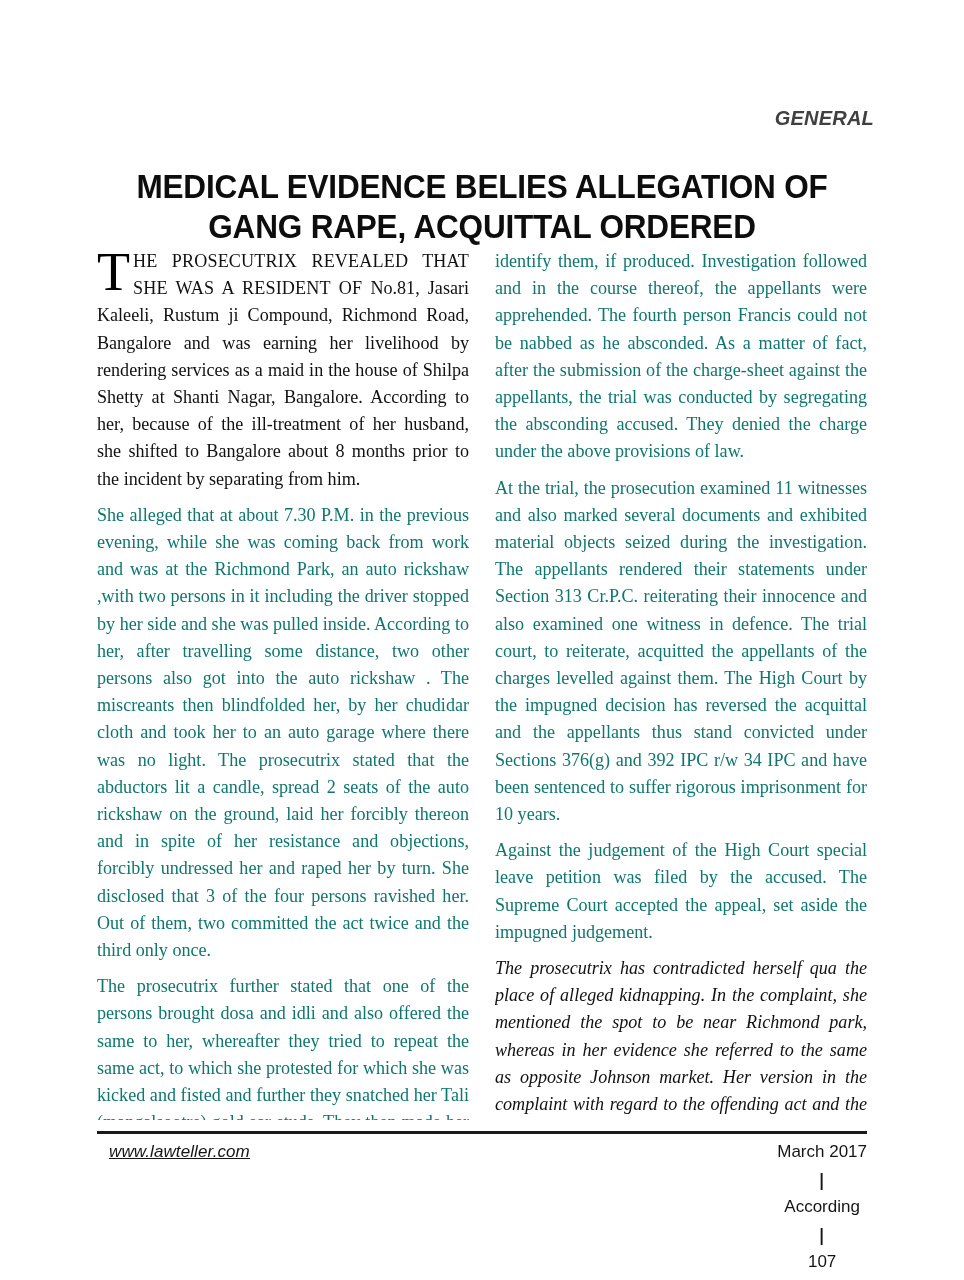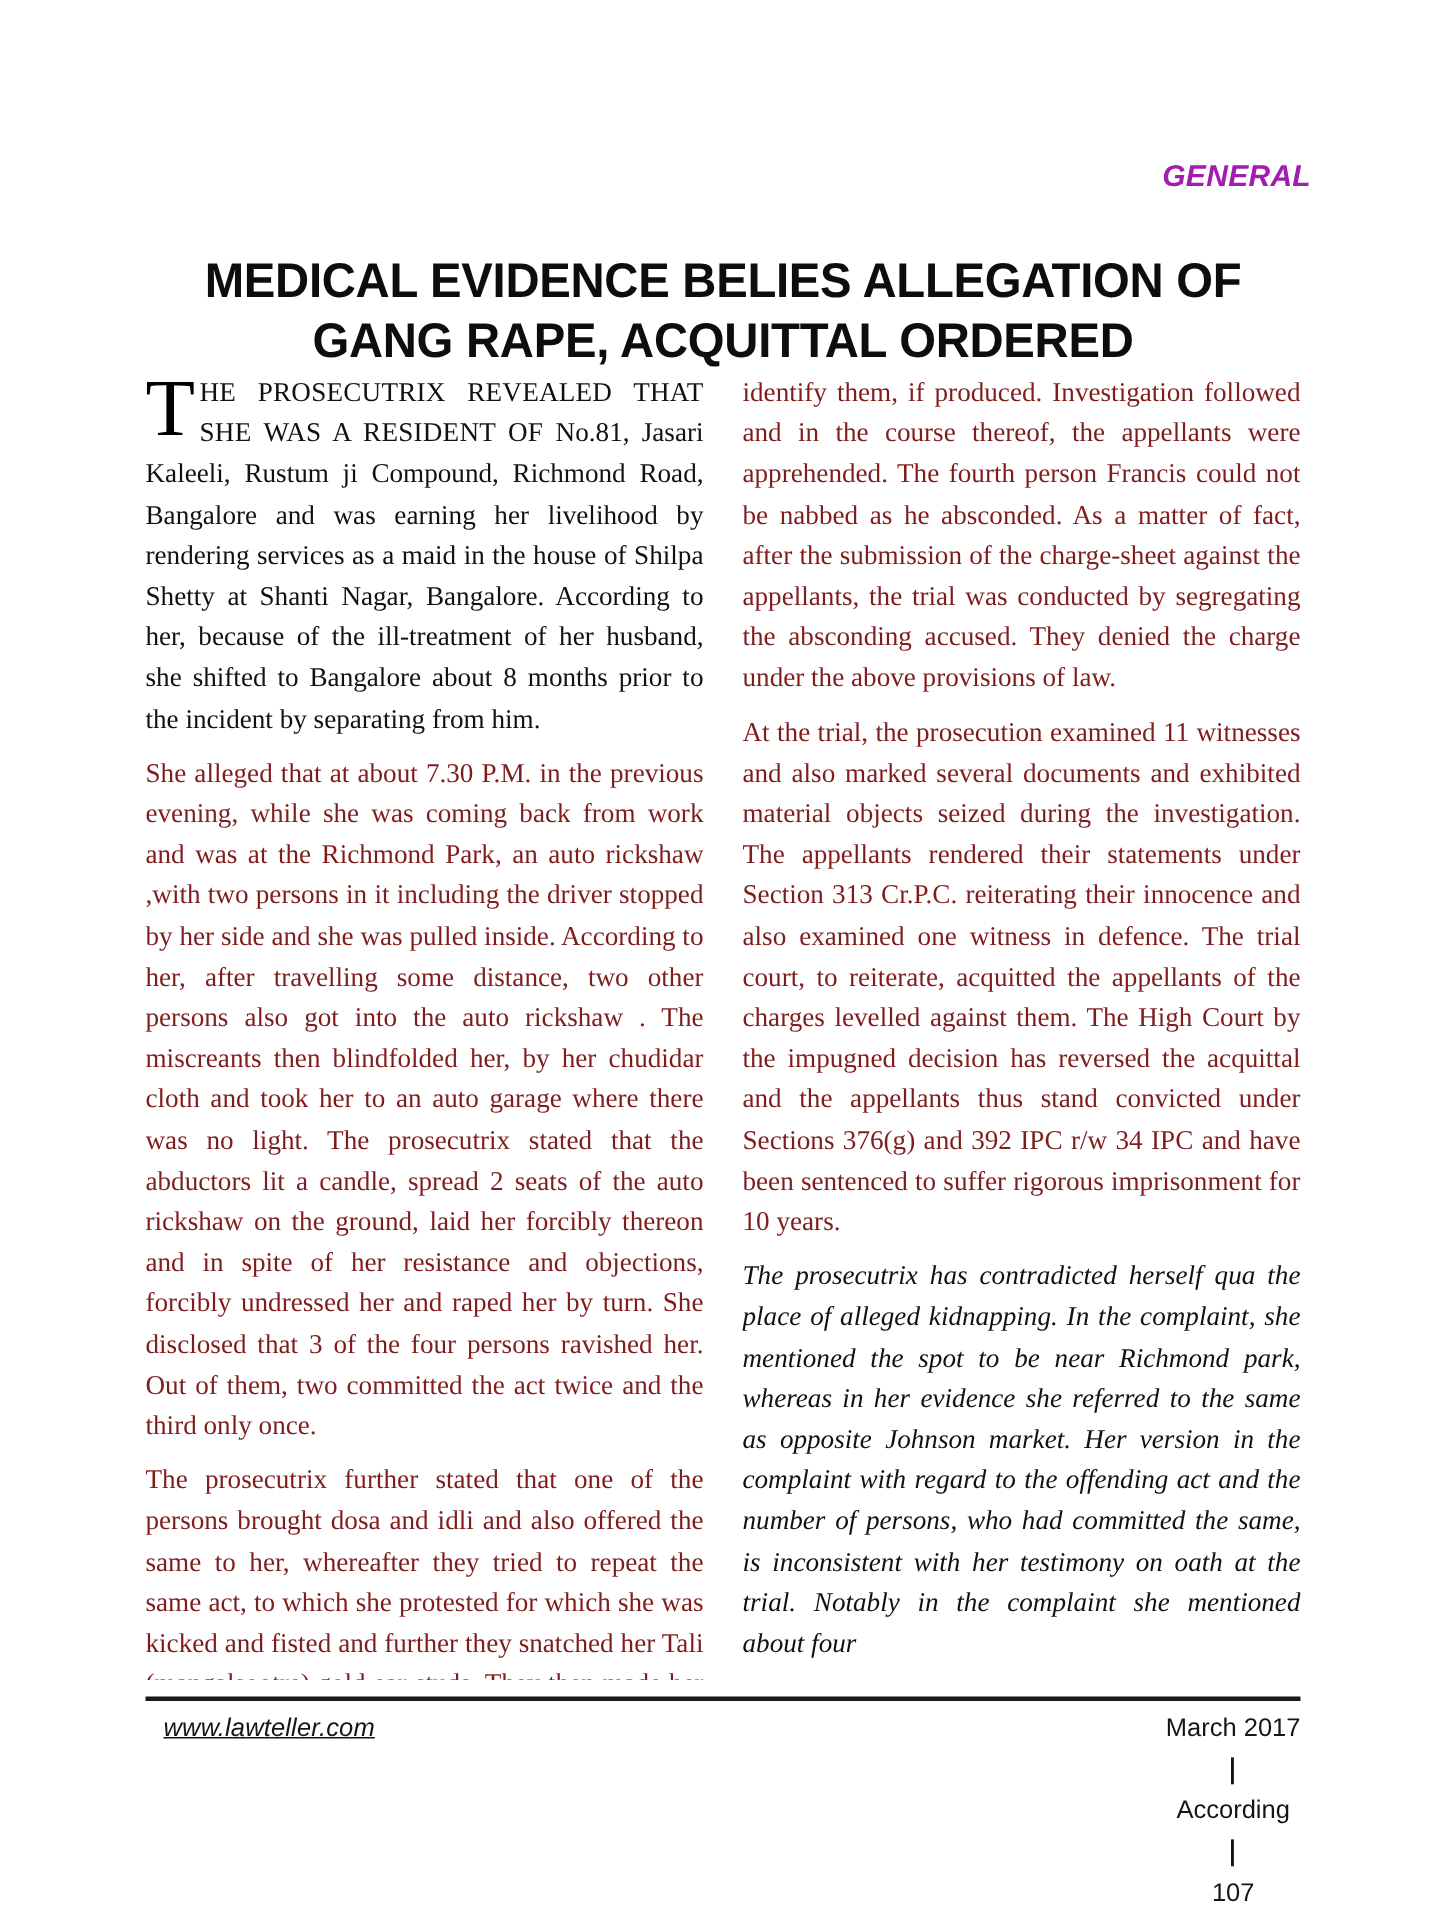--- a/index.html
+++ b/index.html
@@ -28,21 +28,21 @@
   
   .kicker {
     position: absolute;
     right: 90px;
     top: 107px;
     font-family: "Liberation Sans", "DejaVu Sans", sans-serif;
     font-weight: bold;
     font-style: italic;
     font-size: 20px;
     letter-spacing: 0.2px;
-    color: #a21caf;
+    color: #404040;
     text-align: right;
   }
 
   .article-title {
     position: absolute;
     left: 100px;
     top: 145px;
     width: 764px;
     text-align: center;
     font-family: "Liberation Sans", "DejaVu Sans", sans-serif;
@@ -74,21 +74,21 @@
   .col-left  { left: 0; }
   .col-right { left: 398px; }
 
   p.body {
     margin: 0 0 9px 0;
     font-size: 18.1px;
     line-height: 27.2px;
     text-align: justify;
     text-justify: inter-word;
     hyphens: none;
-    color: #7f1d1d;
+    color: #0f766e;
   }
 
   
   p.dropcap-para {
     margin: 0 0 9px 0;
     font-size: 18.1px;
     line-height: 27.2px;
     text-align: justify;
     color: #111111;
   }
@@ -205,20 +205,21 @@
       <p class="body">The prosecutrix further stated that one of the persons brought dosa and idli and also offered the same to her, whereafter they tried to repeat the same act, to which she protested for which she was kicked and fisted and further they snatched her  Tali (mangalsootre) gold ear-studs. They then made her to wear her clothes, brought her in the auto rickshaw to a vacant place and discarded her. According to her, these violators were addressing each other as Raju, Venu, Parkash and Francis and claimed that she could</p>
 
     </div>
 
     <div class="col col-right">
 
       <p class="body">identify them, if produced. Investigation followed and in the course thereof, the appellants were apprehended. The fourth person Francis could not be nabbed as he absconded. As a matter of fact, after the submission of the charge-sheet against the appellants, the trial was conducted by segregating the absconding accused. They denied the charge under the above provisions of law.</p>
 
       <p class="body">At the trial, the prosecution examined 11 witnesses and also marked several documents and exhibited material objects seized during the investigation. The appellants rendered their statements under Section 313 Cr.P.C. reiterating their innocence and also examined one witness in defence. The trial court, to reiterate, acquitted the appellants of the charges levelled against them. The High Court by the impugned decision has reversed the acquittal and the appellants thus stand convicted under Sections 376(g) and 392 IPC r/w 34 IPC and have been sentenced to suffer rigorous imprisonment for 10 years.</p>
 
+      <p class="body">Against the judgement of the High Court special leave petition was filed by the accused. The Supreme Court accepted the appeal, set aside the impugned judgement.</p>
 
 
       <p class="quote">The prosecutrix has contradicted herself qua the place of alleged kidnapping. In the complaint, she mentioned the spot to be near Richmond park, whereas in her evidence she referred to the same as opposite Johnson market. Her version in the complaint with regard to the offending act and the number of persons, who had committed the same, is inconsistent with her testimony on oath at the trial. Notably in the complaint she mentioned about four</p>
 
     </div>
   </div>
 
   <div class="footer-rule"></div>
 
   <div class="footer">

